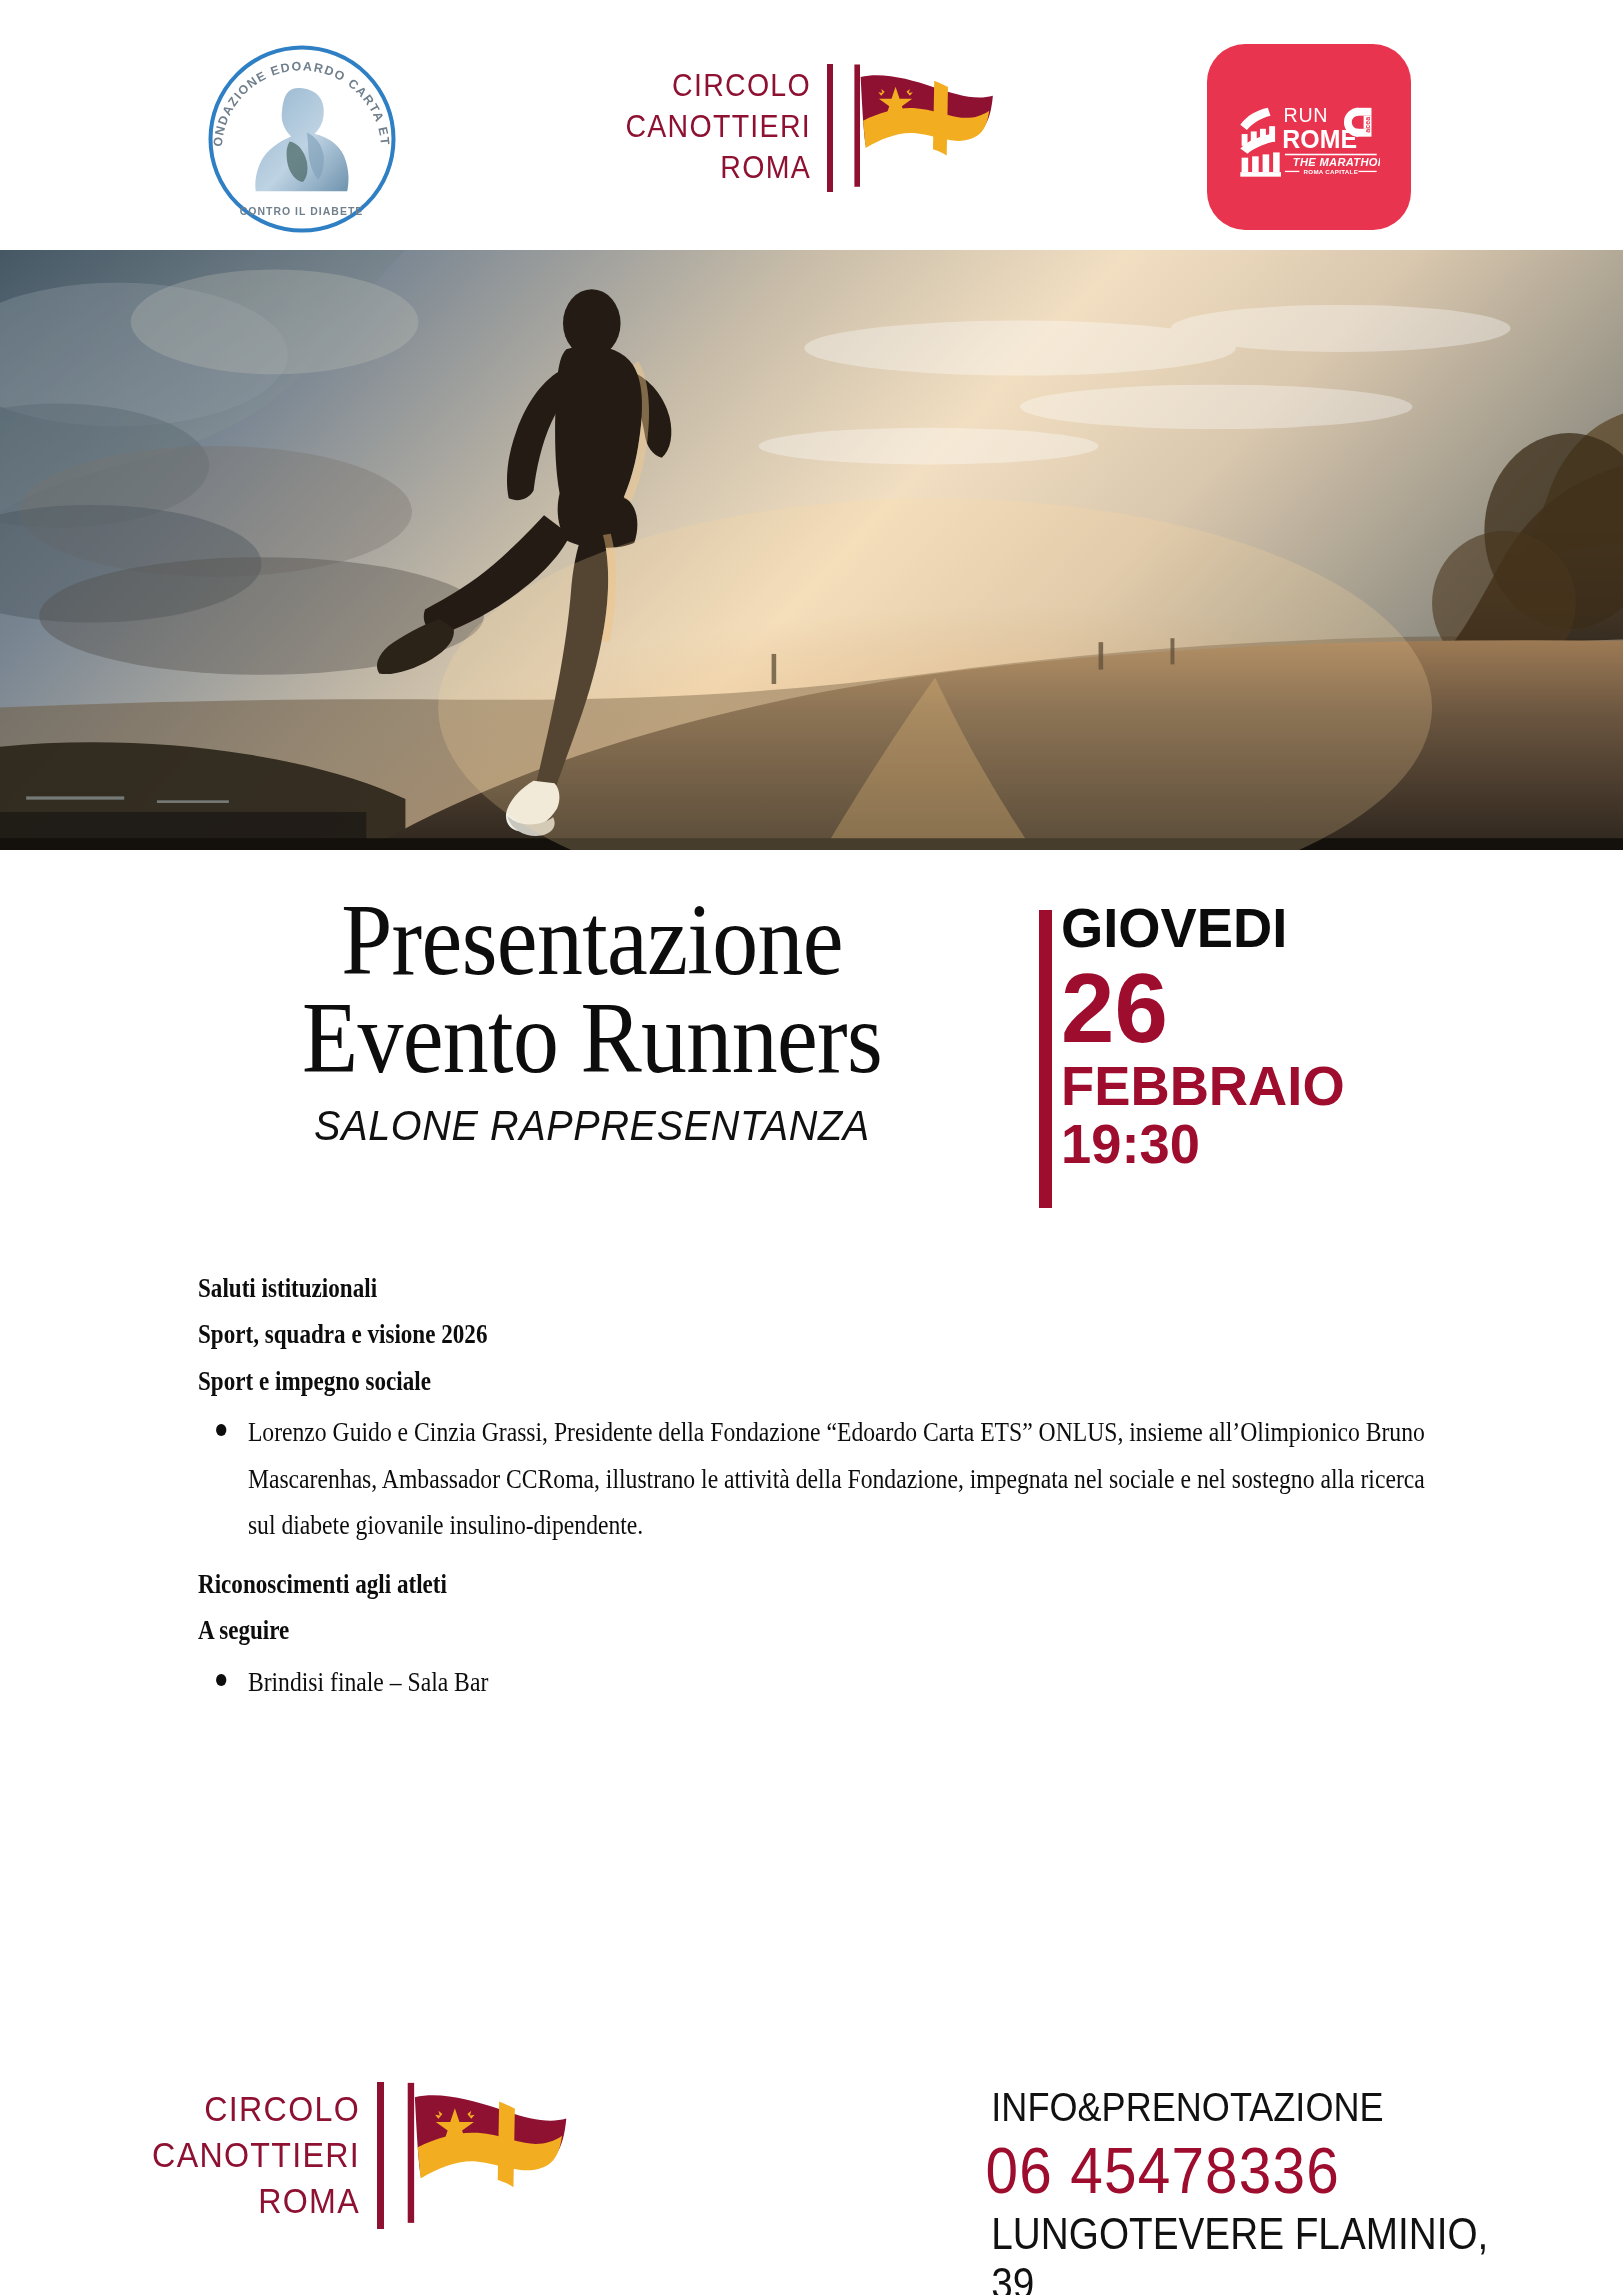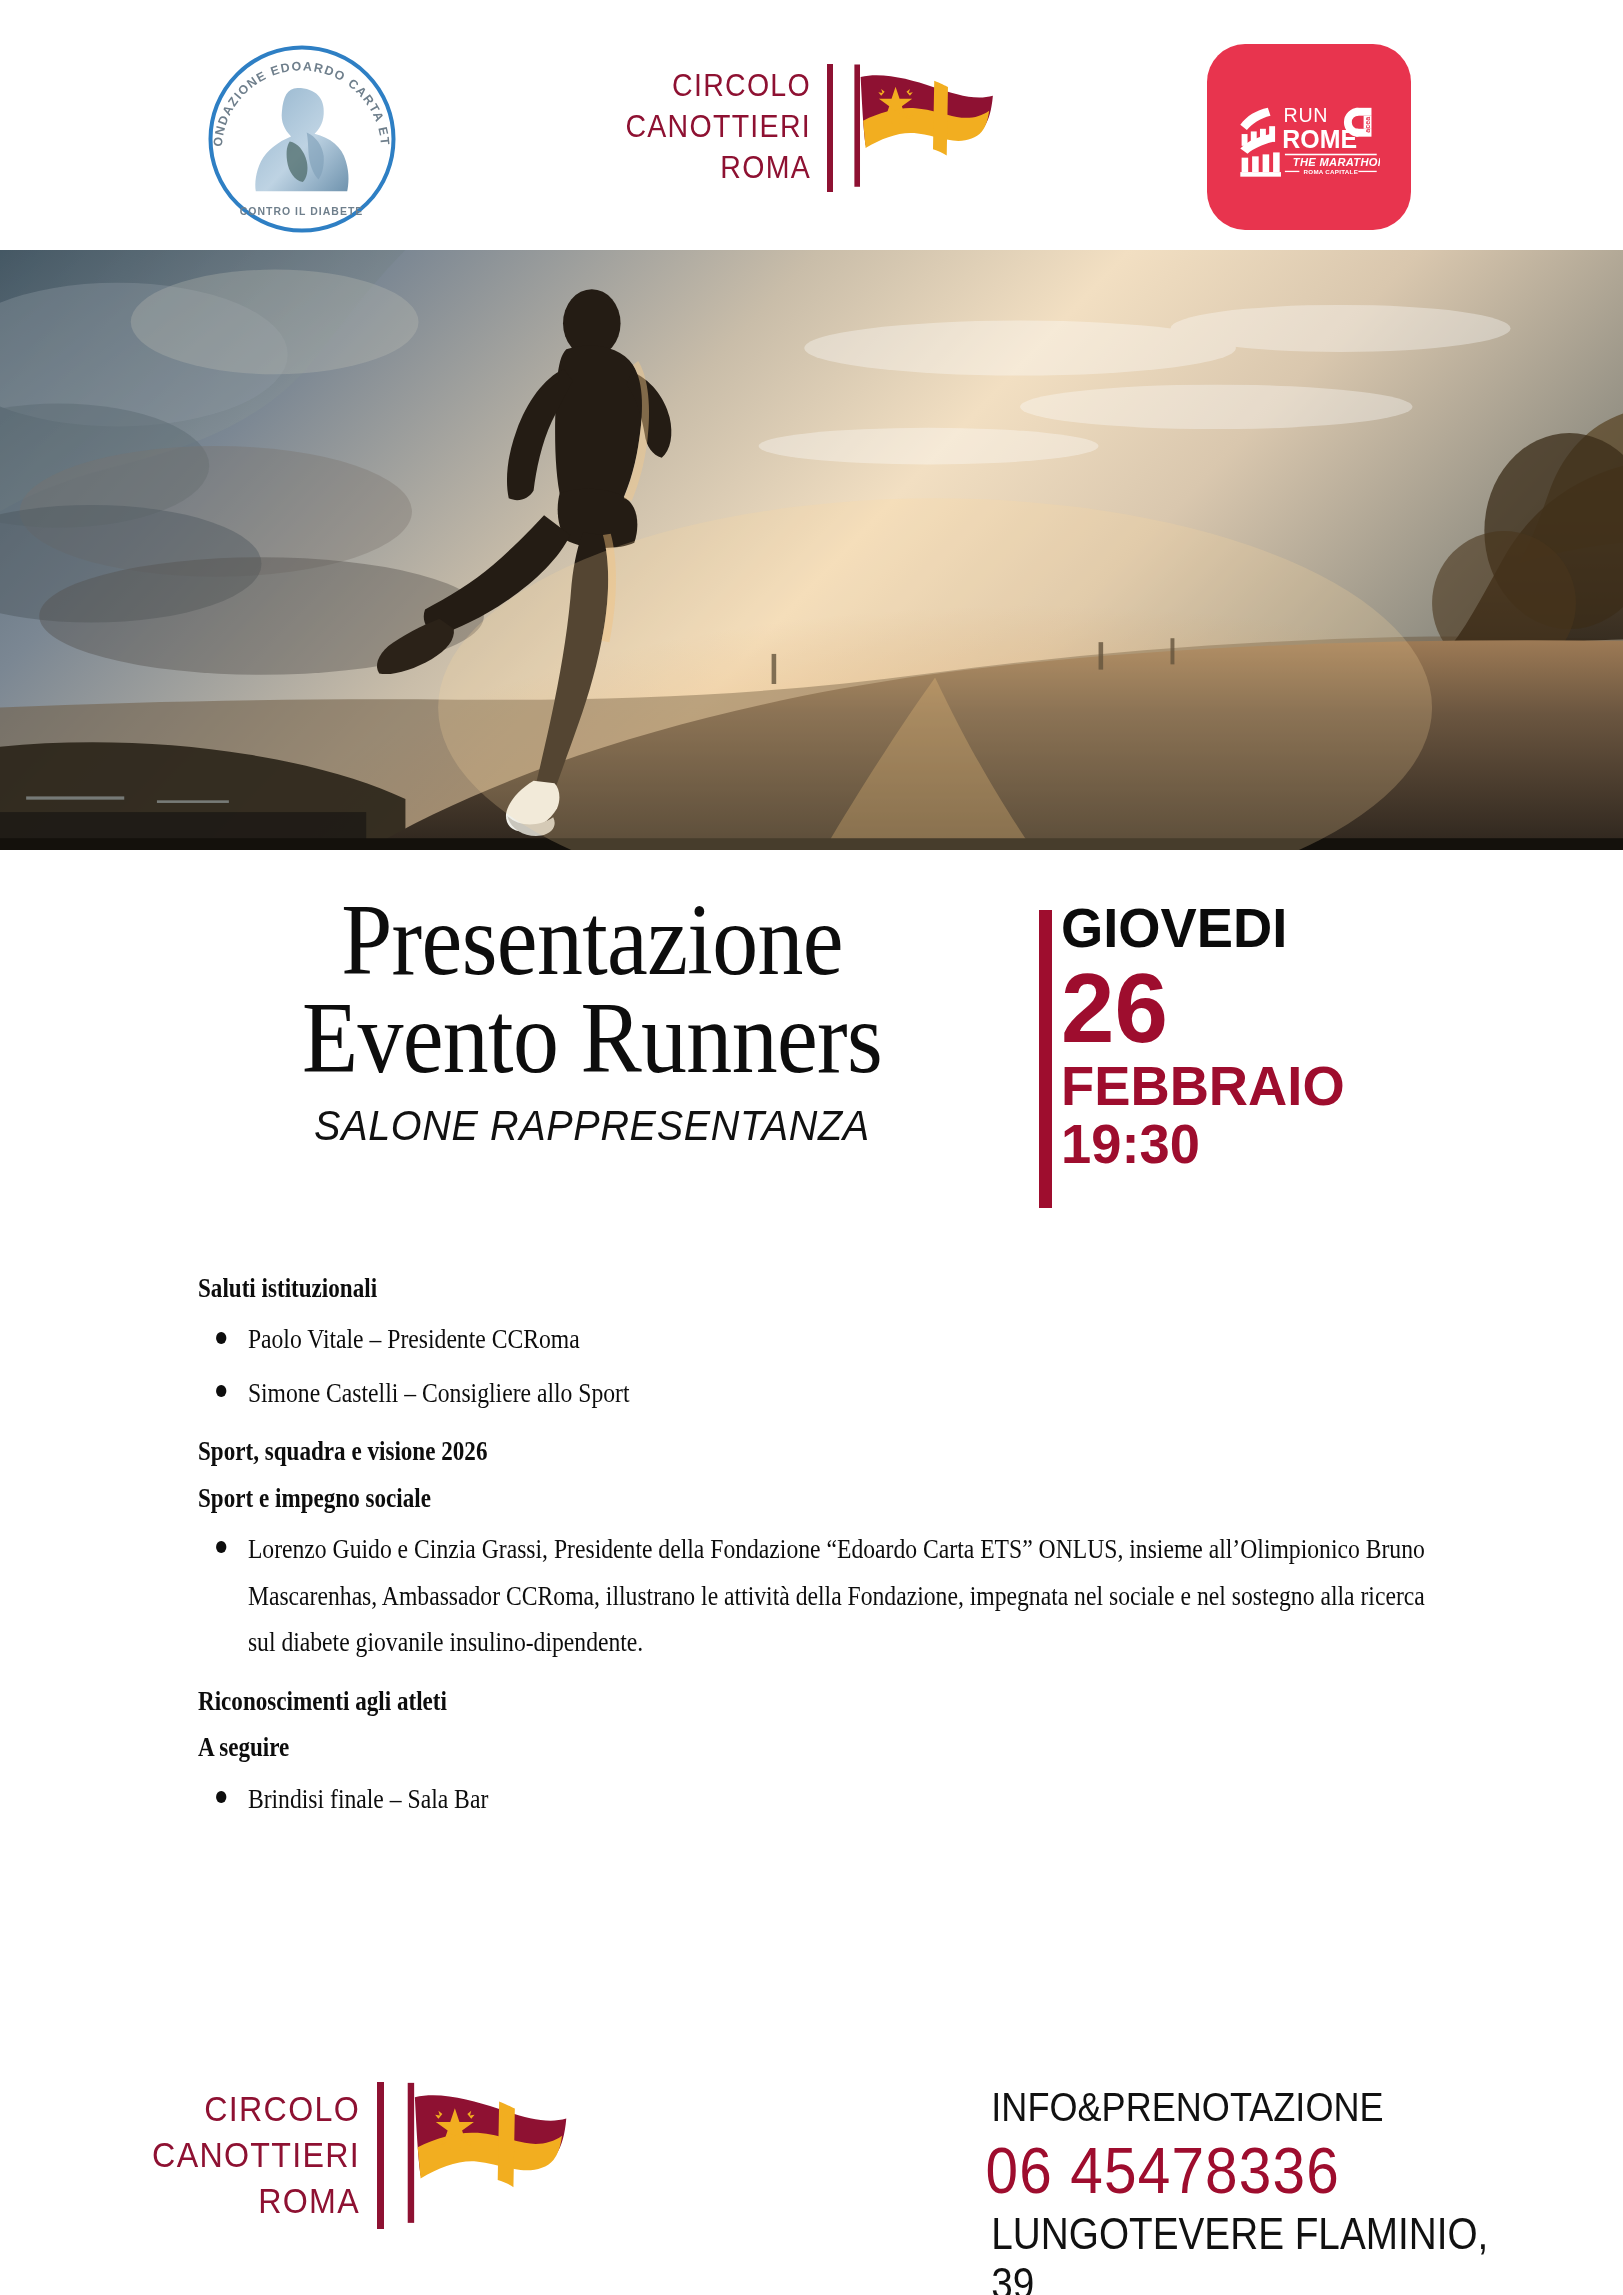--- a/index.html
+++ b/index.html
@@ -412,24 +412,20 @@
     <div class="date-day">GIOVEDI</div>
     <div class="date-num">26</div>
     <div class="date-month">FEBBRAIO</div>
     <div class="date-time">19:30</div>
   </div>
 </div>
 
 <div class="program">
 
   <div class="sec-head">Saluti istituzionali</div>
-  <ul class="sec-items">
-    <li><span class="bullet"></span><span>Paolo Vitale – Presidente CCRoma</span></li>
-    <li><span class="bullet"></span><span>Simone Castelli – Consigliere allo Sport</span></li>
-  </ul>
 
   <div class="sec-head">Sport, squadra e visione 2026</div>
 
   <div class="sec-head">Sport e impegno sociale</div>
   <ul class="sec-items">
     <li><span class="bullet"></span><span>Lorenzo Guido e Cinzia Grassi, Presidente della Fondazione “Edoardo Carta ETS” ONLUS, insieme all’Olimpionico Bruno Mascarenhas, Ambassador CCRoma, illustrano le attività della Fondazione, impegnata nel sociale e nel sostegno alla ricerca sul diabete giovanile insulino-dipendente.</span></li>
   </ul>
 
   <div class="sec-head">Riconoscimenti agli atleti</div>
 

